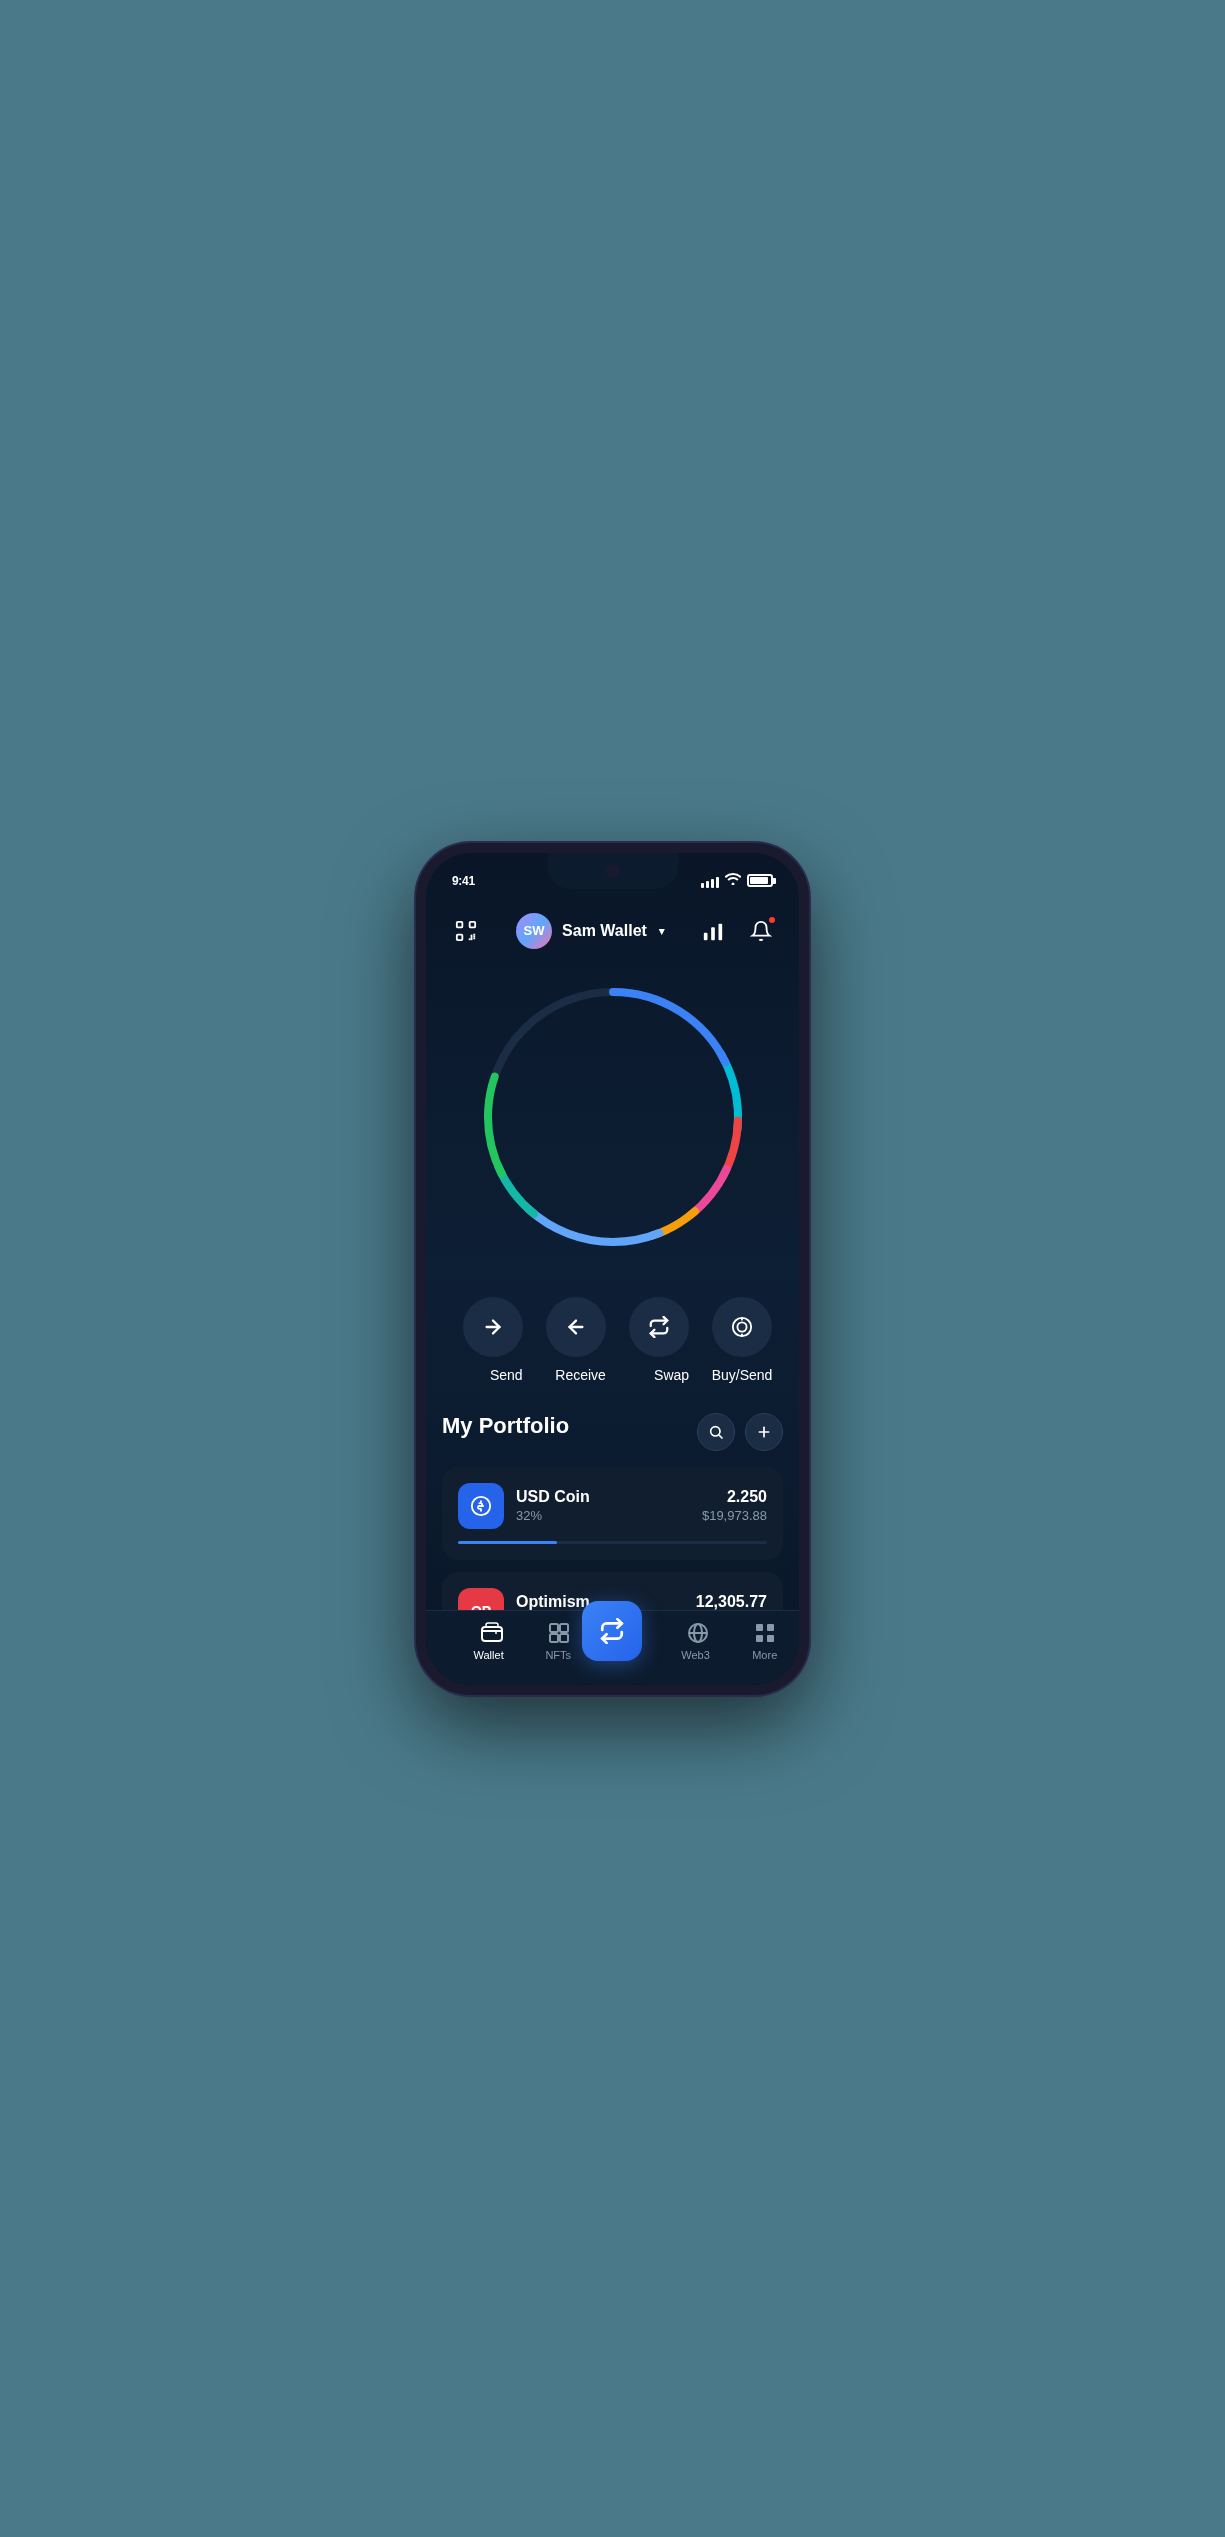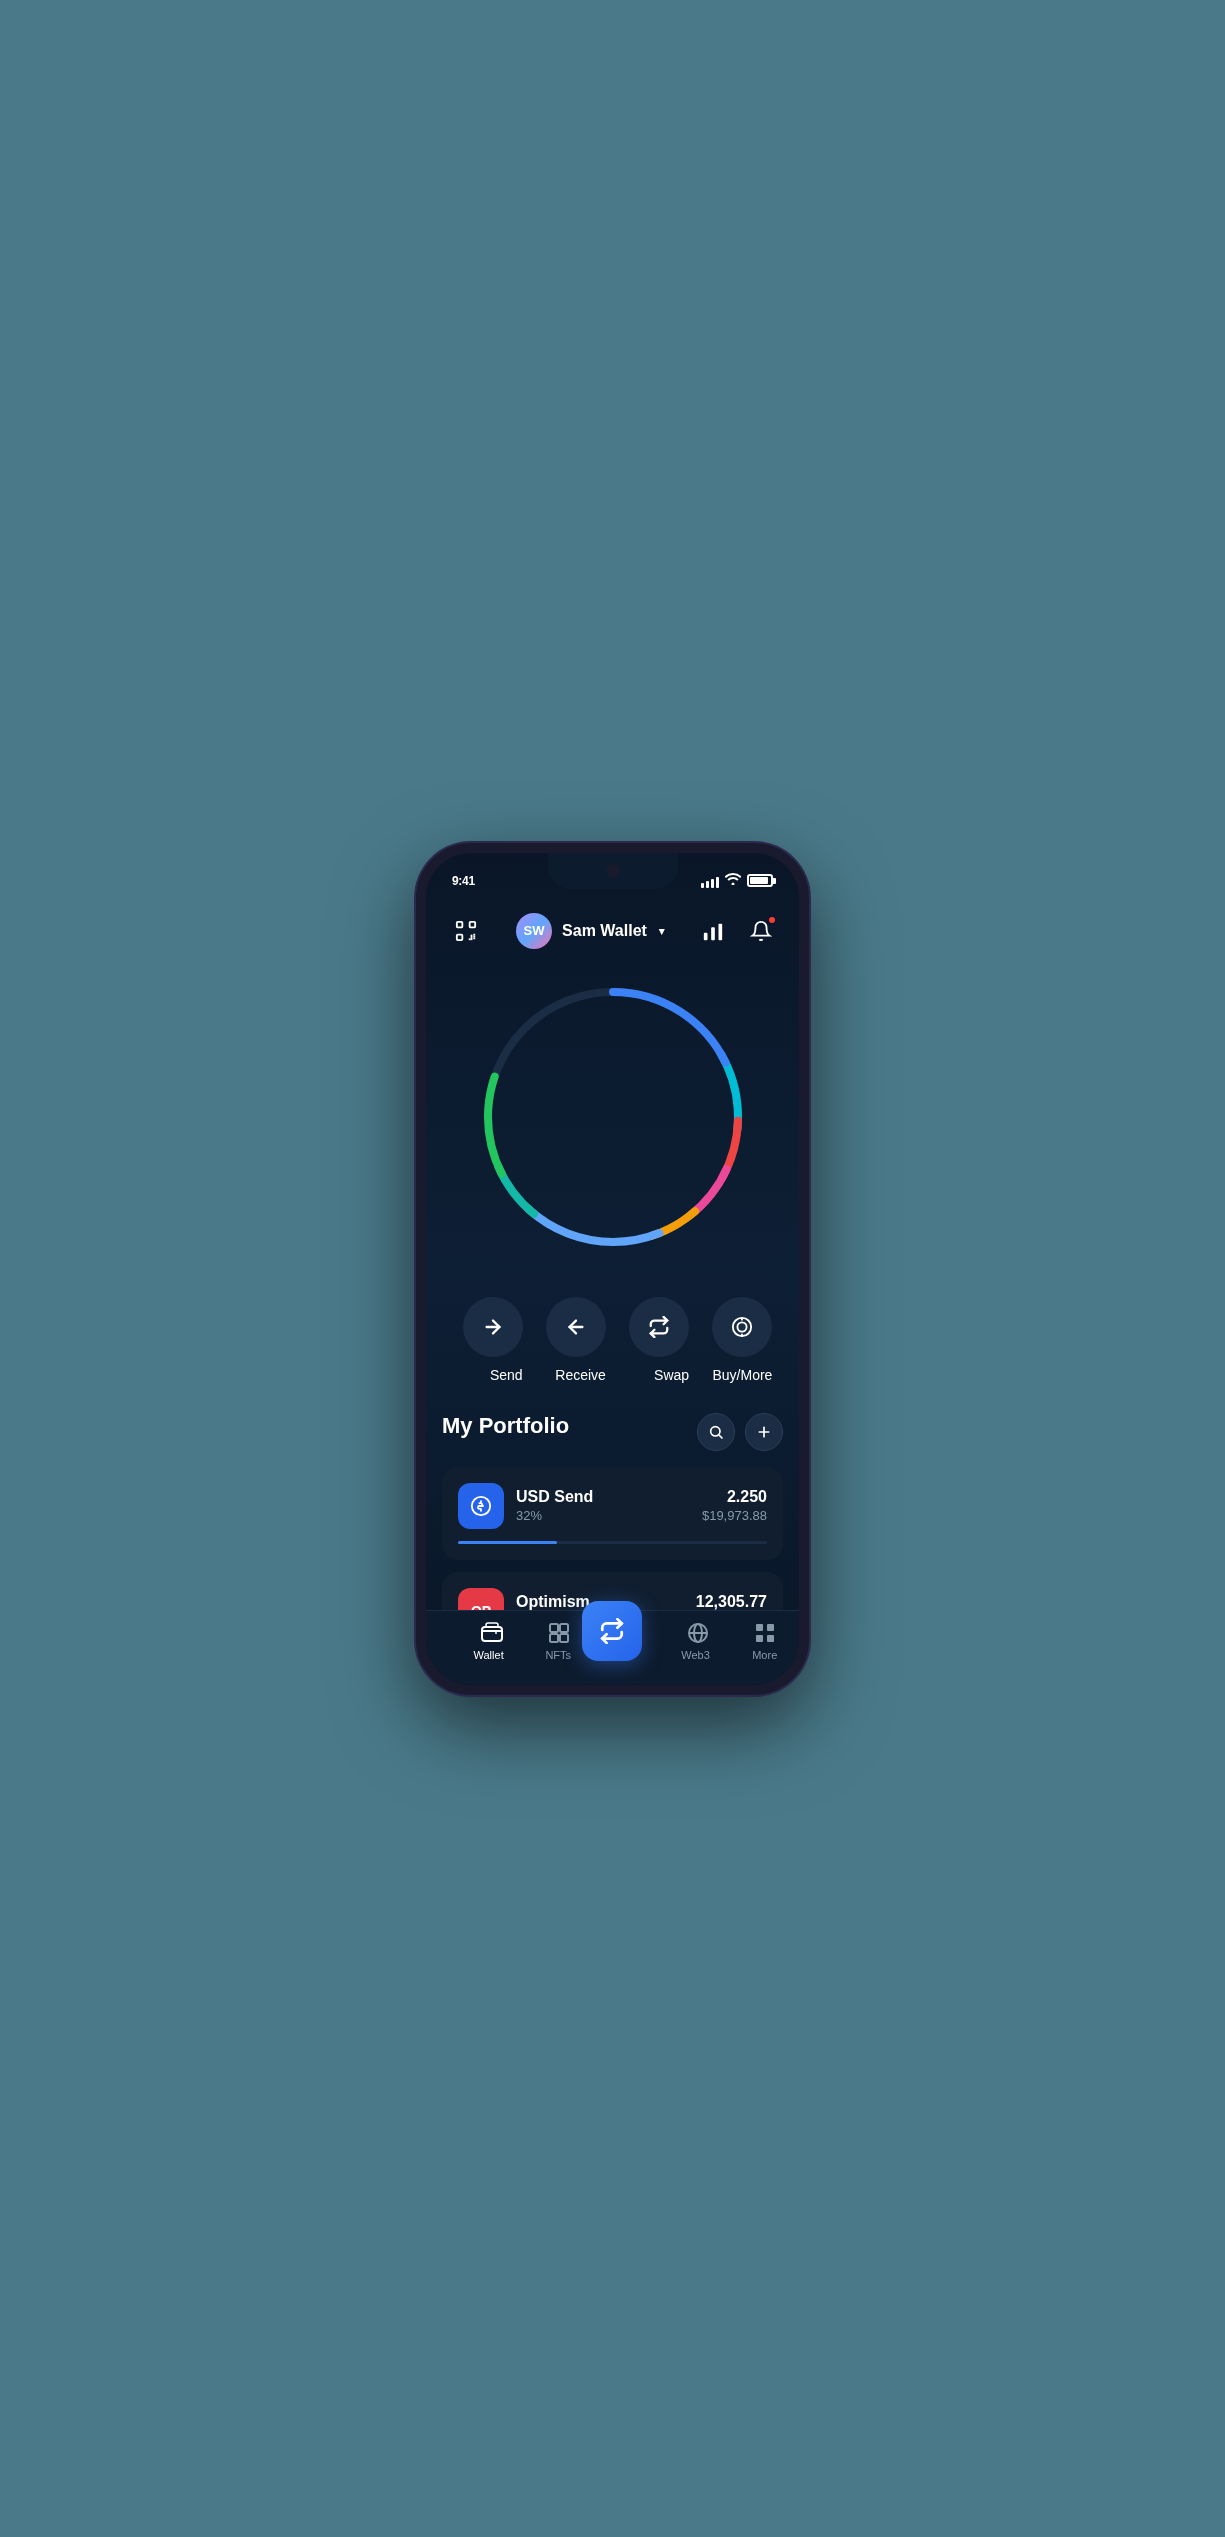--- a/index.html
+++ b/index.html
@@ -592,21 +592,21 @@
 
       <div class="action-btn">
         <div class="action-circle">
           <svg width="22" height="22" viewBox="0 0 24 24" fill="none" stroke="white" stroke-width="2" stroke-linecap="round">
             <circle cx="12" cy="12" r="10"></circle>
             <circle cx="12" cy="12" r="5"></circle>
             <line x1="12" y1="2" x2="12" y2="4"></line>
             <line x1="12" y1="20" x2="12" y2="22"></line>
           </svg>
         </div>
-        <span class="action-label">Buy/More</span>
+        <span class="action-label">Buy/Send</span>
       </div>
 
     </div>
 
     <div class="portfolio-section">
       <div class="portfolio-header">
         <span class="portfolio-title">My Portfolio</span>
         <div class="portfolio-actions">
           <div class="portfolio-icon-btn">
             <svg width="16" height="16" viewBox="0 0 24 24" fill="none" stroke="white" stroke-width="2.5" stroke-linecap="round">
@@ -625,21 +625,21 @@
 
       <div class="asset-card">
         <div class="asset-row">
           <div class="asset-icon usdc-icon">
             <svg width="22" height="22" viewBox="0 0 24 24" fill="none" stroke="white" stroke-width="2">
               <circle cx="12" cy="12" r="10"></circle>
               <path d="M12 6v2M12 16v2M9 12h6M9.5 9.5c.8-.8 2.9-1 3.5 0 .6.8.2 2.5-1 2.5h-2c-1.2 0-1.6 1.7-1 2.5.6 1 2.7.8 3.5 0"></path>
             </svg>
           </div>
           <div class="asset-info">
-            <div class="asset-name">USD Send</div>
+            <div class="asset-name">USD Coin</div>
             <div class="asset-percent">32%</div>
           </div>
           <div class="asset-values">
             <div class="asset-amount">2.250</div>
             <div class="asset-usd">$19,973.88</div>
           </div>
         </div>
         <div class="progress-bar" style="background: #1a2d45;">
           <div class="progress-fill" style="width: 32%; background: #3b82f6;"></div>
         </div>

